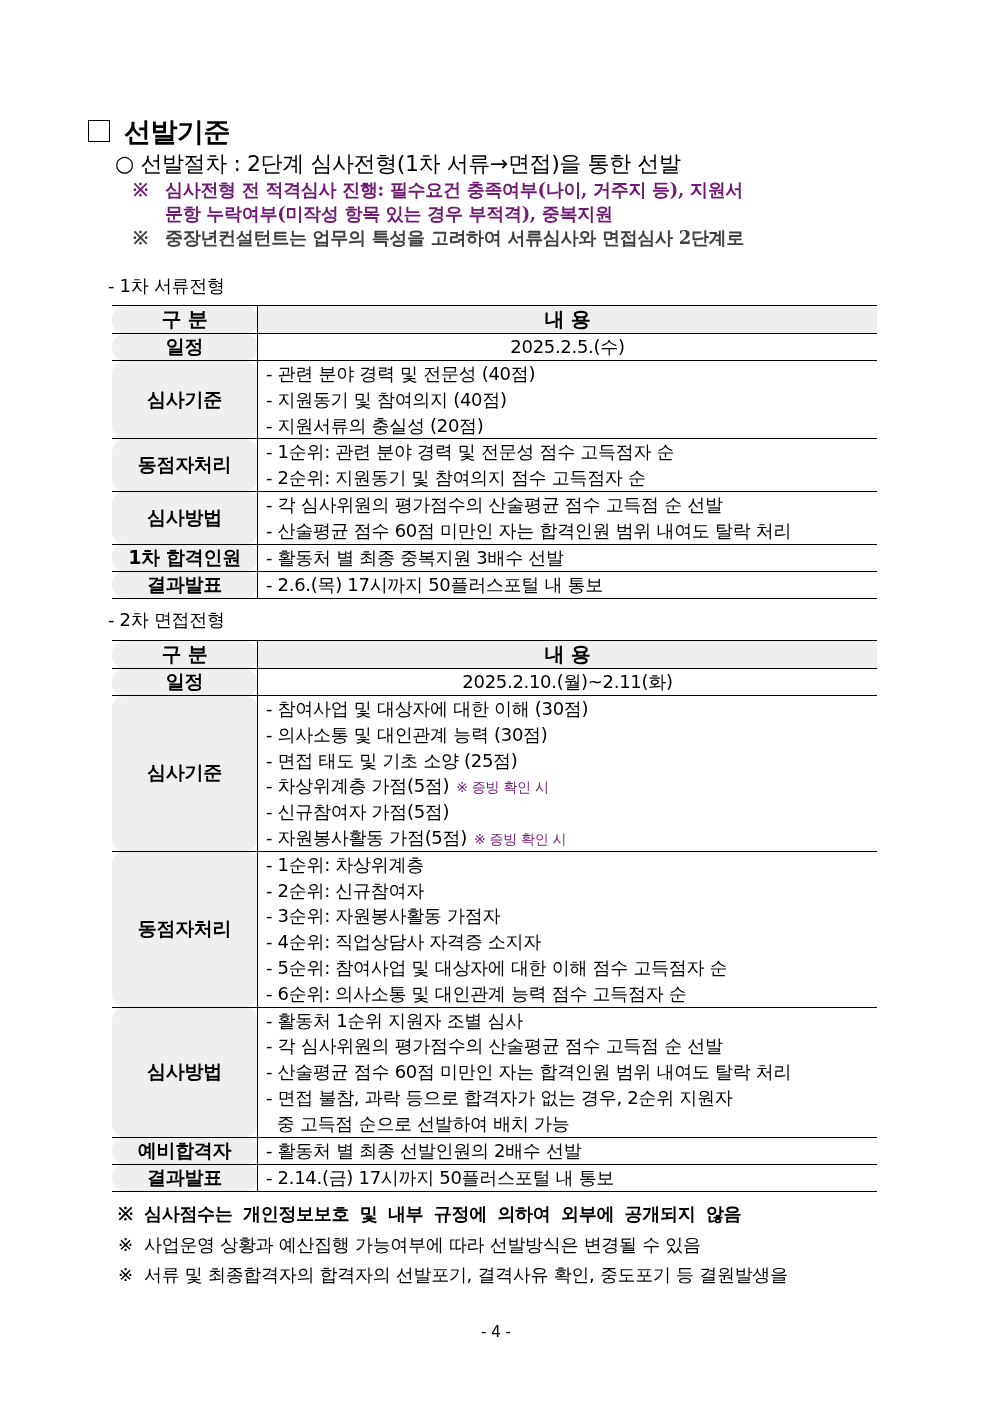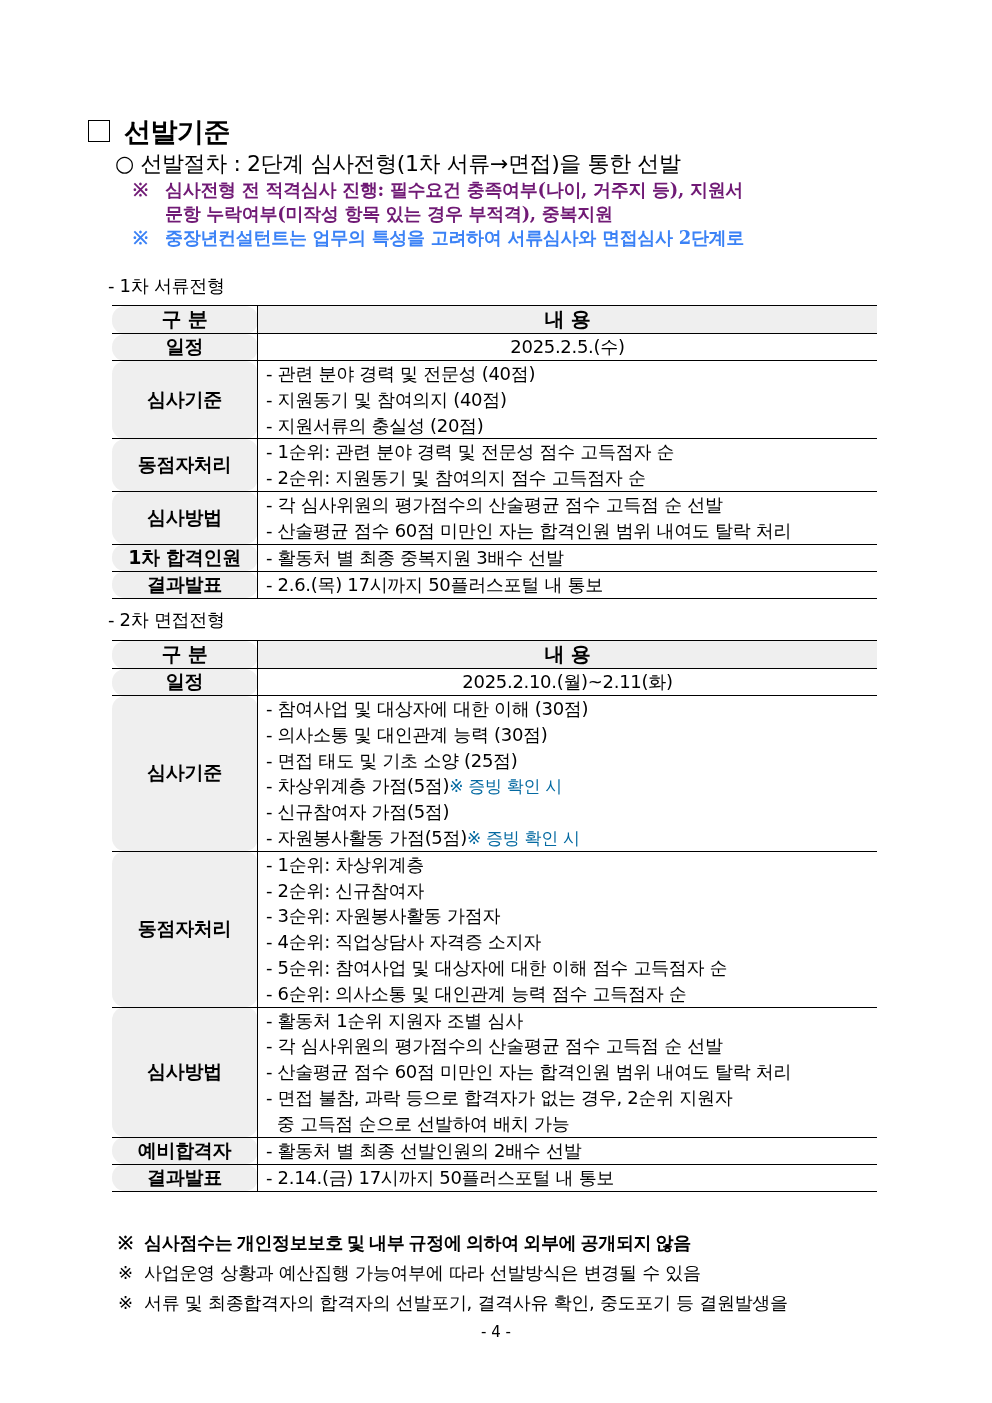--- a/index.html
+++ b/index.html
@@ -8,34 +8,34 @@
   .abs { position: absolute; }
   .title { left: 88px; top: 114px; font-size: 27px; font-weight: bold; letter-spacing: -0.5px; }
   .title .box { display: inline-block; width: 20px; height: 20px; border: 1.5px solid #000;
                 vertical-align: -1px; margin-right: 14px; }
   .proc { left: 115px; top: 149px; font-size: 22px; letter-spacing: -0.4px; }
   .note { font-family: "DejaVu Serif", "Liberation Serif", serif; font-weight: bold;
           font-size: 18px; line-height: 24px; letter-spacing: -0.3px; }
   .note .mark { display: inline-block; width: 32px; }
   .note .cont { padding-left: 32px; display: block; }
   .note-blue { left: 133px; top: 178px; width: 780px; color: #701a75; }
-  .note-red  { left: 133px; top: 226px; width: 780px; color: #3b82f6; }
+  .note-red  { left: 133px; top: 226px; width: 780px; color: #404040; }
   .sub { font-size: 18px; left: 108px; letter-spacing: -0.3px; }
   table.t { position: absolute; left: 112px; width: 765px; border-collapse: collapse;
             font-size: 18px; letter-spacing: -0.3px; }
   table.t td { border-top: 1.6px solid #000; border-bottom: 1.6px solid #000; padding: 0; }
   table.t td.k { width: 145px; background: #efefef; text-align: center;
                  border-right: 1.4px solid #000; font-weight: bold; font-size: 19px; border-radius: 13px; }
   table.t td.v { padding-left: 8px; }
   table.t tr.head td { background: #efefef; text-align: center; font-weight: bold; font-size: 20px; height: 25px; }
   table.t td.center { text-align: center; padding-left: 0; }
   .line { height: 25.8px; line-height: 25.8px; white-space: nowrap; }
-  .small-red { color: #0369a1; font-size: 17px; margin-left: 0; }
+  .small-red { color: #701a75; font-size: 14px; margin-left: 7px; }
   .foot { left: 118px; font-size: 18px; letter-spacing: -0.3px; line-height: 30px; }
-  .foot .b { font-family: Liberation Serif, serif; font-weight: bold; margin-top: 28px; }
+  .foot .b { font-family: Liberation Mono, monospace; font-weight: bold; }
   .foot .mark { display: inline-block; width: 26px; }
   .pnum { left: 0; width: 992px; top: 1323px; text-align: center; font-size: 15px; }
 </style>
 </head>
 <body>
 
 <div class="abs title">
   <span class="box"></span><span>선발기준</span>
 </div>
 

